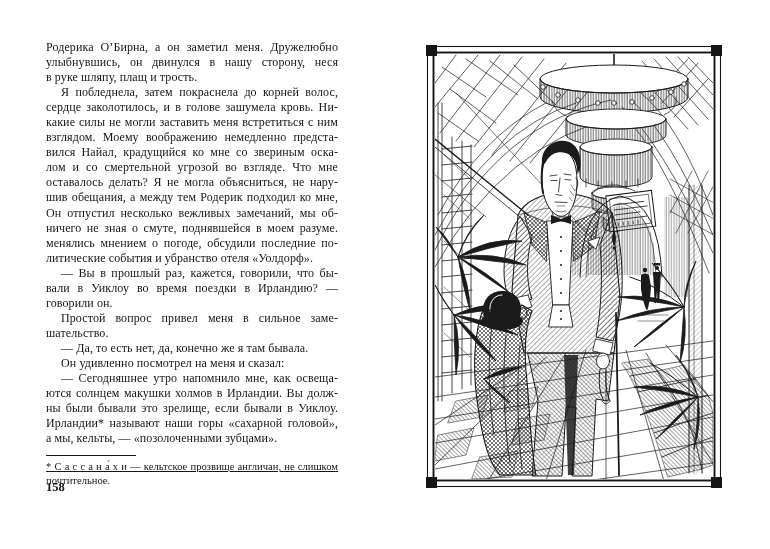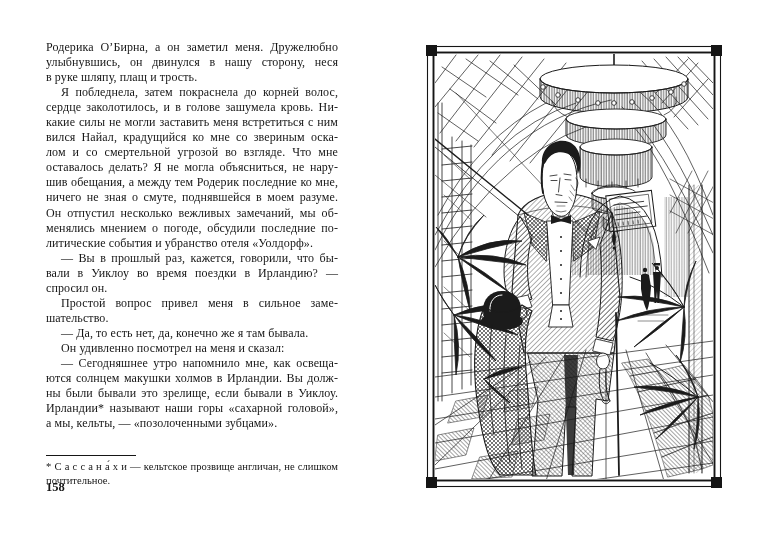--- a/index.html
+++ b/index.html
@@ -6,49 +6,50 @@
   .page{position:relative;width:770px;height:549px;background:#ffffff;overflow:hidden;
         font-family:"Liberation Serif","DejaVu Serif",serif;color:#161616;}
   .textcol{position:absolute;left:46px;top:40px;width:292px;
            font-size:12px;line-height:15.05px;letter-spacing:0.1px;}
   .line{text-align:justify;text-align-last:justify;white-space:normal;}
   .line.end{text-align-last:left;}
   .line.indent{text-indent:15px;}
   .footnote{position:absolute;left:46px;top:455px;width:292px;
             font-size:10.6px;line-height:13.5px;}
   .fn-rule{width:90px;border-top:1.3px solid #161616;margin-bottom:4px;}
-  .fn-line1{text-align:justify;text-align-last:justify;}
+  .fn-line1{text-align:justify;text-align-last:justify;text-decoration:underline;}
   .fn-line2{text-align:left;}
   .pagenum{position:absolute;left:46px;top:480px;font-size:12.5px;font-weight:bold;}
   .illus{position:absolute;left:426px;top:45px;width:296px;height:443px;}
   .illus svg{display:block;width:296px;height:443px;}
 </style>
 </head>
 <body>
 
 <div class="page">
 
   <div class="textcol">
       <div class="line">Родерика О’Бирна, а он заметил меня. Дружелюбно</div>
       <div class="line">улыбнувшись, он двинулся в нашу сторону, неся</div>
       <div class="line end">в руке шляпу, плащ и трость.</div>
       <div class="line indent">Я побледнела, затем покраснела до корней волос,</div>
       <div class="line">сердце заколотилось, и в голове зашумела кровь. Ни-</div>
       <div class="line">какие силы не могли заставить меня встретиться с ним</div>
+      <div class="line">взглядом. Моему воображению немедленно предста-</div>
       <div class="line">вился Найал, крадущийся ко мне со звериным оска-</div>
       <div class="line">лом и со смертельной угрозой во взгляде. Что мне</div>
       <div class="line">оставалось делать? Я не могла объясниться, не нару-</div>
-      <div class="line">шив обещания, а между тем Родерик последние ко мне,</div>
+      <div class="line">шив обещания, а между тем Родерик подходил ко мне,</div>
+      <div class="line">Он отпустил несколько вежливых замечаний, мы об-</div>
       <div class="line">ничего не зная о смуте, поднявшейся в моем разуме.</div>
-      <div class="line">Он отпустил несколько вежливых замечаний, мы об-</div>
       <div class="line">менялись мнением о погоде, обсудили последние по-</div>
       <div class="line end">литические события и убранство отеля «Уолдорф».</div>
       <div class="line indent">— Вы в прошлый раз, кажется, говорили, что бы-</div>
       <div class="line">вали в Уиклоу во время поездки в Ирландию? —</div>
-      <div class="line end">спросил он.</div>
+      <div class="line end">говорили он.</div>
       <div class="line indent">Простой вопрос привел меня в сильное заме-</div>
       <div class="line end">шательство.</div>
       <div class="line end indent">— Да, то есть нет, да, конечно же я там бывала.</div>
       <div class="line end indent">Он удивленно посмотрел на меня и сказал:</div>
       <div class="line indent">— Сегодняшнее утро напомнило мне, как освеща-</div>
       <div class="line">ются солнцем макушки холмов в Ирландии. Вы долж-</div>
       <div class="line">ны были бывали это зрелище, если бывали в Уиклоу.</div>
       <div class="line">Ирландии* называют наши горы «сахарной головой»,</div>
       <div class="line end">а мы, кельты, — «позолоченными зубцами».</div>
     </div>

